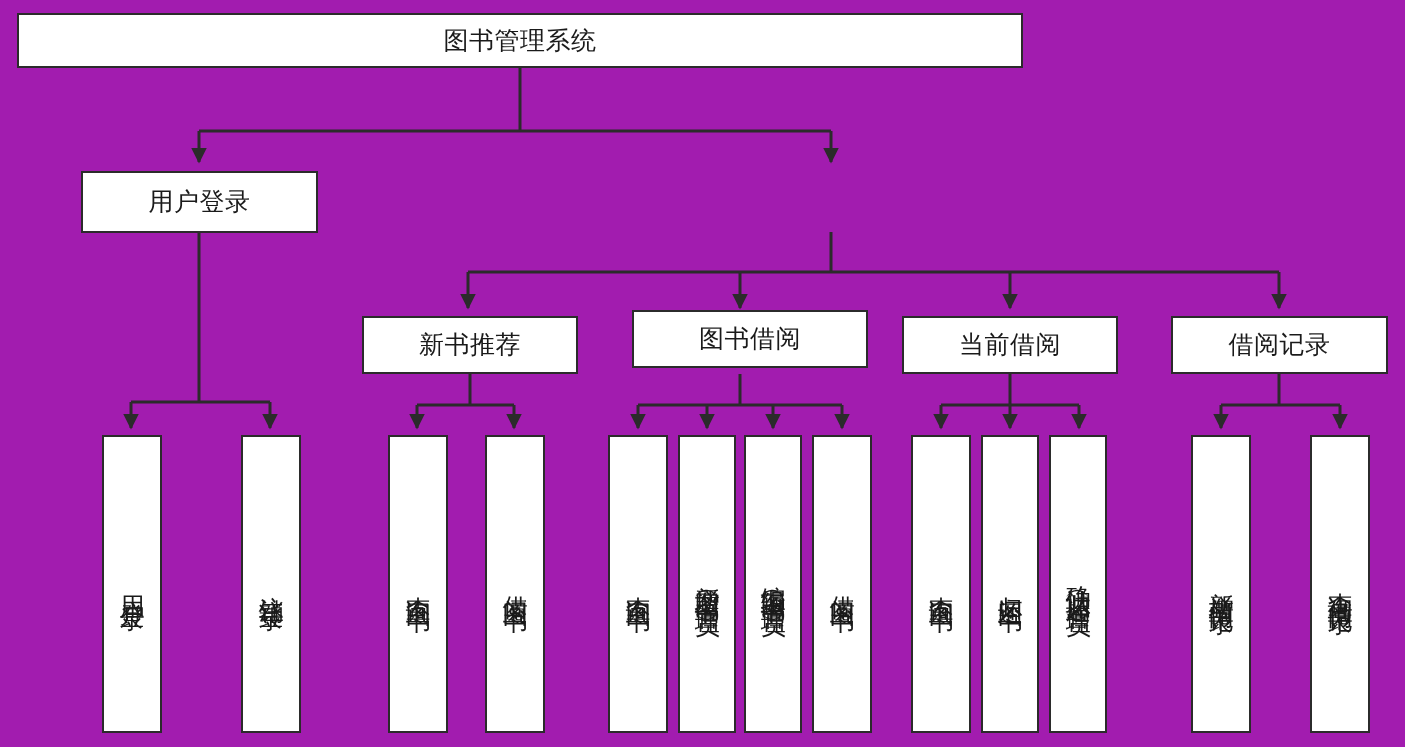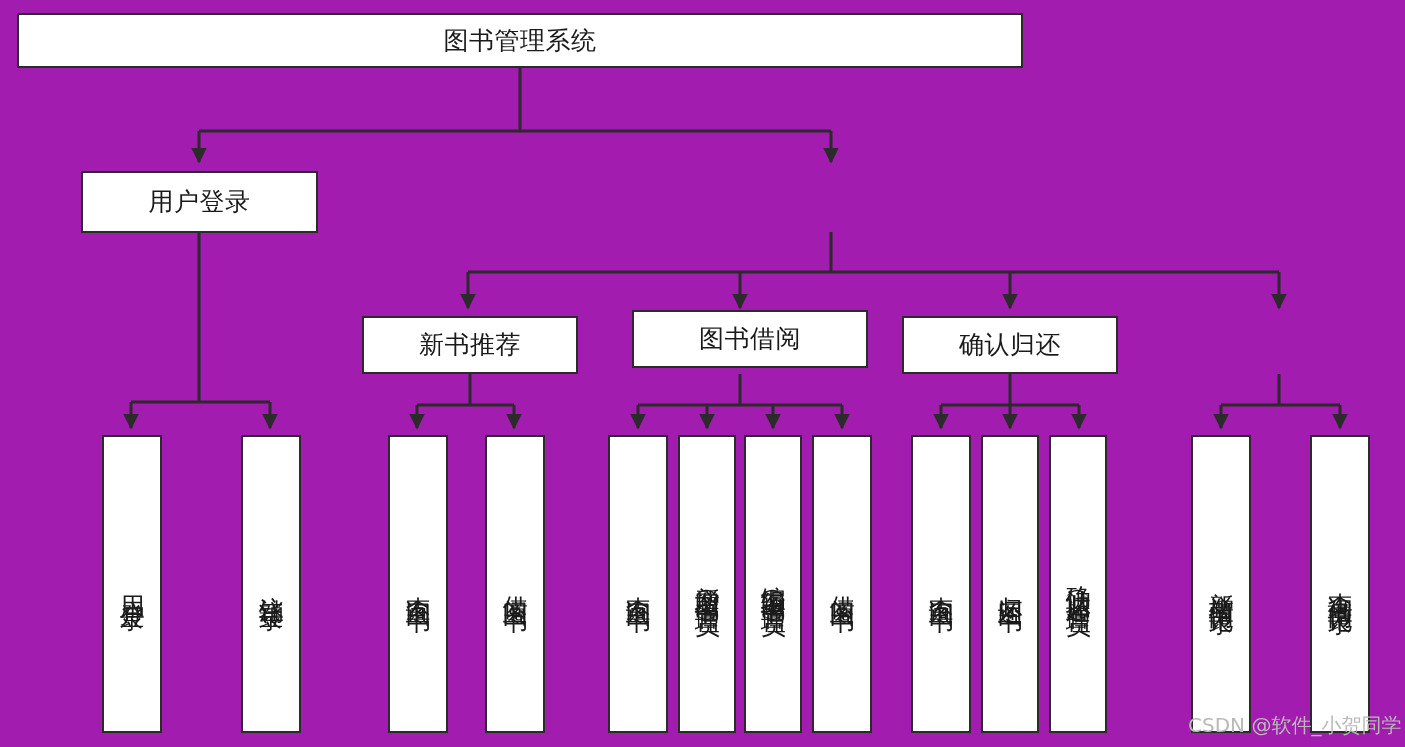--- a/index.html
+++ b/index.html
@@ -130,21 +130,24 @@
     <span>用户登录</span>
   </div>
 
   <div class="node h" style="left:362px; top:316px; width:216px; height:58px;">
     <span>新书推荐</span>
   </div>
   <div class="node h" style="left:632px; top:310px; width:236px; height:58px;text-align:right;">
     <span>图书借阅</span>
   </div>
   <div class="node h" style="left:902px; top:316px; width:216px; height:58px;">
-    <span>确认归还</span>
+    <span>当前借阅</span>
+  </div>
+  <div class="node h" style="left:1171px; top:316px; width:217px; height:58px;">
+    <span>借阅记录</span>
   </div>
 
   <div class="node v" style="left:102px; top:435px; width:60px; height:298px;">
     <span class="vtext">用户登录</span>
   </div>
   <div class="node v" style="left:241px; top:435px; width:60px; height:298px;">
     <span class="vtext">注销登录</span>
   </div>
 
   <div class="node v" style="left:388px; top:435px; width:60px; height:298px;">
@@ -177,15 +180,14 @@
     <span class="vtext">确认归还（管理员）</span>
   </div>
 
   <div class="node v" style="left:1191px; top:435px; width:60px; height:298px;">
     <span class="vtext">新增借阅记录</span>
   </div>
   <div class="node v" style="left:1310px; top:435px; width:60px; height:298px;">
     <span class="vtext">查询借阅记录</span>
   </div>
 
-  <div class="watermark">CSDN @软件_小贺同学</div>
 
 </div>
 
 </body></html>

